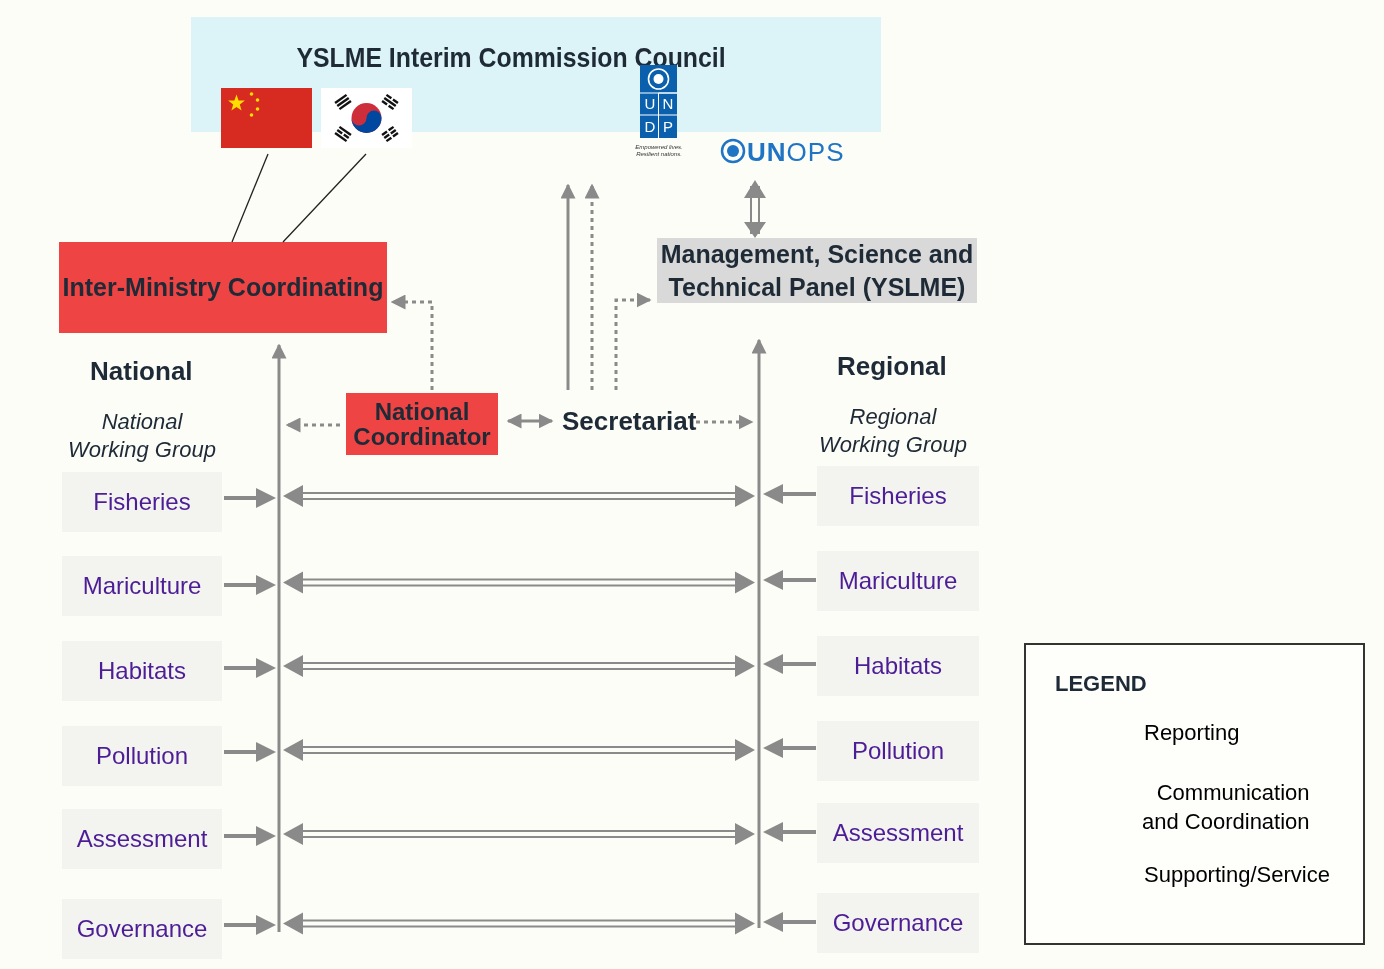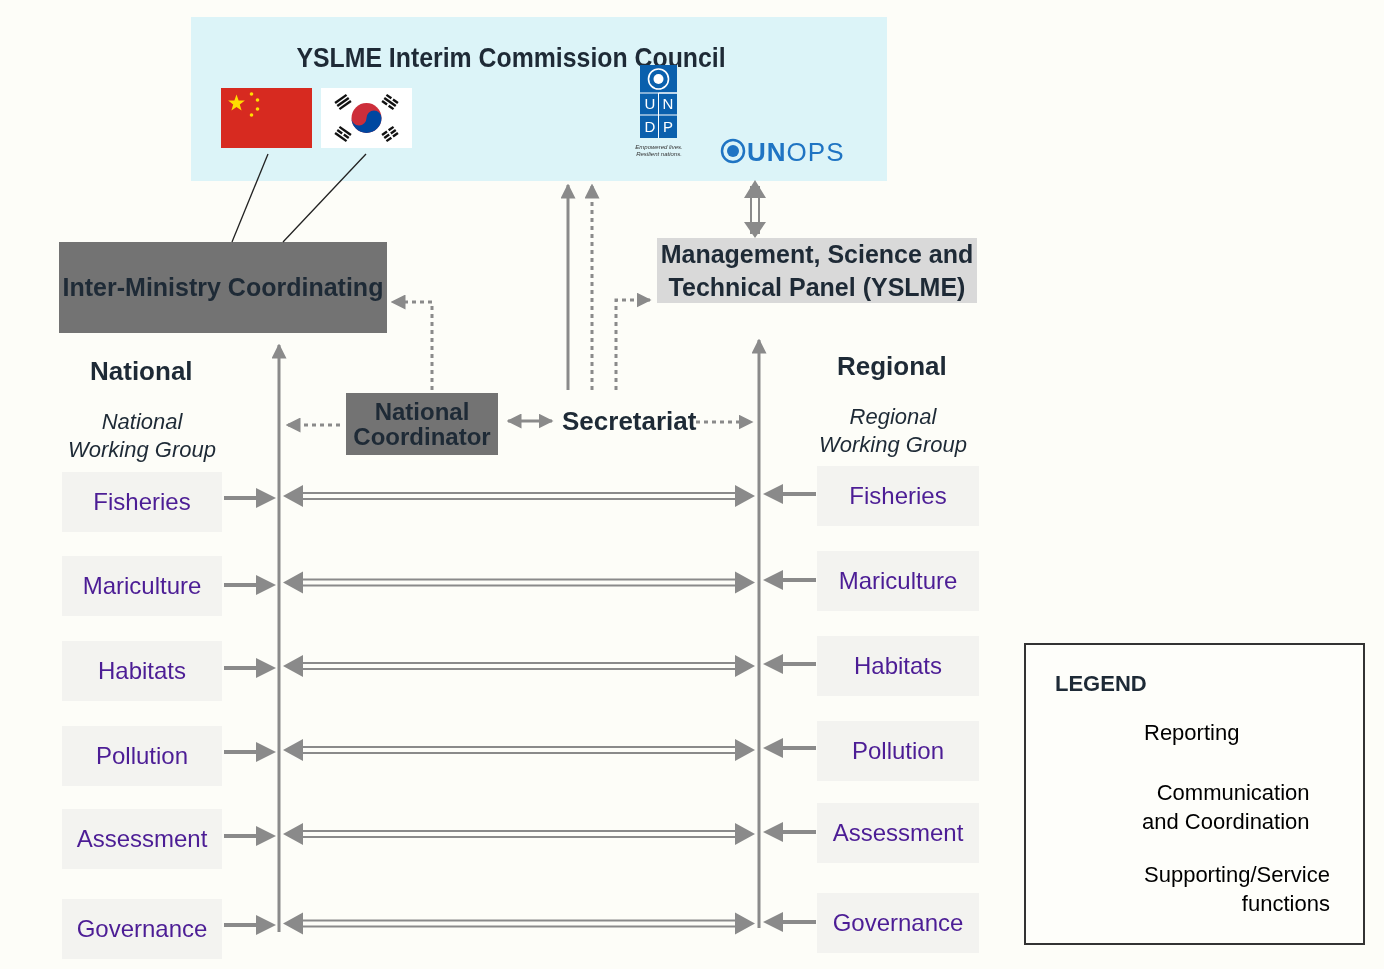--- a/index.html
+++ b/index.html
@@ -1,27 +1,27 @@
 <!DOCTYPE html>
 <html><head>
 <meta charset="utf-8">
 <style>
   html, body { margin:0; padding:0; }
   body { width:1384px; height:969px; background:#fdfdf8; position:relative; overflow:hidden;
          font-family:"Liberation Sans", "DejaVu Sans", sans-serif; color:#1e2a36; }
   .abs { position:absolute; }
-  #council { left:191px; top:17px; width:690px; height:164px; background:#dcf4f8;padding-left:6px; }
+  #council { left:191px; top:17px; width:690px; height:115px; background:#dcf4f8; }
   #council-title { left:0; top:26px; width:640px; text-align:center; font-size:27px; font-weight:bold; color:#1e2a36; transform:scaleX(0.92); transform-origin:center; }
   #flag-cn { left:30px; top:71px; width:91px; height:60px; background:#d72a20; }
   #flag-kr { left:130px; top:71px; width:91px; height:60px; background:#ffffff; }
   #undp { left:449px; top:48px; width:37px; height:73px; background:#0a60ad; color:#fff; }
   #undp-tag { left:437px; top:127px; width:62px; font-size:6px; font-style:italic; line-height:7px; text-align:center; color:#333; }
   #unops { left:528px; top:76px; font-size:26px; font-weight:bold; color:#1f74c3; letter-spacing:1px;margin-top:44px; }
   #unops .light { font-weight:normal; }
-  .box-blue { background:#737373; }
+  .box-blue { background:#ef4444; }
   .box-gray { background:#d9d9d9; }
   #imcc { left:59px; top:242px; width:328px; height:91px; display:flex; align-items:center; justify-content:center; text-align:center; font-size:25px; font-weight:bold; line-height:33px; }
   #mstp { left:657px; top:238px; width:320px; height:65px; display:flex; align-items:center; justify-content:center; text-align:center; font-size:25px; font-weight:bold; line-height:33px; }
   #natcoord { left:346px; top:393px; width:152px; height:62px; display:flex; align-items:center; justify-content:center; text-align:center; font-size:24px; font-weight:bold; line-height:25px; }
   #secretariat { left:562px; top:406px; font-size:26px; font-weight:bold; }
   .heading { font-size:26px; font-weight:bold; }
   .wg { font-size:22px; font-style:italic; text-align:center; line-height:28px; }
   .wg-item { height:60px; display:flex; align-items:center; justify-content:center; font-size:24px; color:#4c1d95; background:#f3f3f0; }
   #legend { left:1024px; top:643px; width:337px; height:298px; border:2px solid #333; background:#fefefa;text-align:right; }
   #legend-title { left:29px; top:26px; font-size:22px; font-weight:bold; }
@@ -248,15 +248,14 @@
   <div id="legend-title" class="abs">LEGEND</div>
   <div class="abs leg-label" style="left:118px;top:73px;">
     <div>Reporting</div>
   </div>
   <div class="abs leg-label" style="left:116px;top:133px;">
     <div>Communication</div>
     <div>and Coordination</div>
   </div>
   <div class="abs leg-label" style="left:118px;top:215px;">
     <div>Supporting/Service</div>
-    <div>functions</div>
   </div>
 </div>
 
 </body></html>

